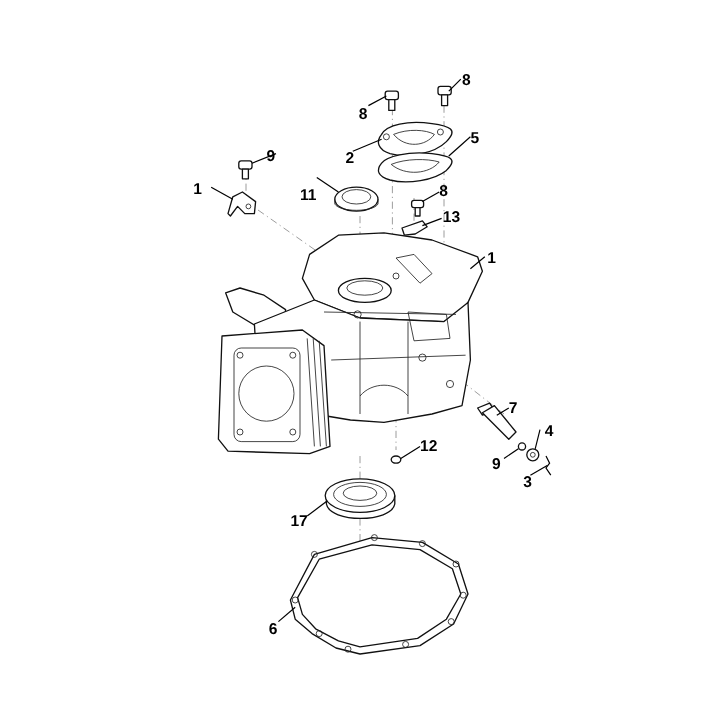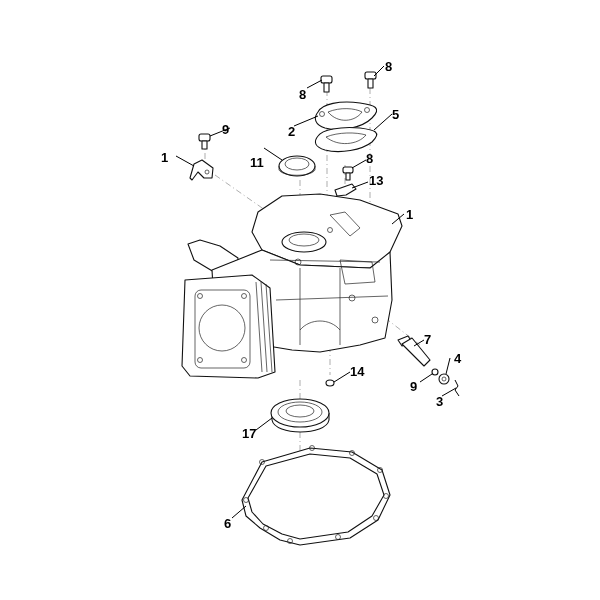--- a/index.html
+++ b/index.html
@@ -182,15 +182,15 @@
   <span class="callout" style="left:224px;top:517px">6</span>
   <span class="callout" style="left:424px;top:333px">7</span>
   <span class="callout" style="left:299px;top:88px">8</span>
   <span class="callout" style="left:385px;top:60px">8</span>
   <span class="callout" style="left:366px;top:152px">8</span>
   <span class="callout" style="left:222px;top:123px">9</span>
   <span class="callout" style="left:242px;top:427px">17</span>
   <span class="callout" style="left:250px;top:156px">11</span>
   <span class="callout" style="left:161px;top:151px">1</span>
   <span class="callout" style="left:369px;top:174px">13</span>
-  <span class="callout" style="left:350px;top:365px">14</span>
+  <span class="callout" style="left:350px;top:365px">12</span>
   <span class="callout" style="left:410px;top:380px">9</span>
 </div>
 
 </body></html>

